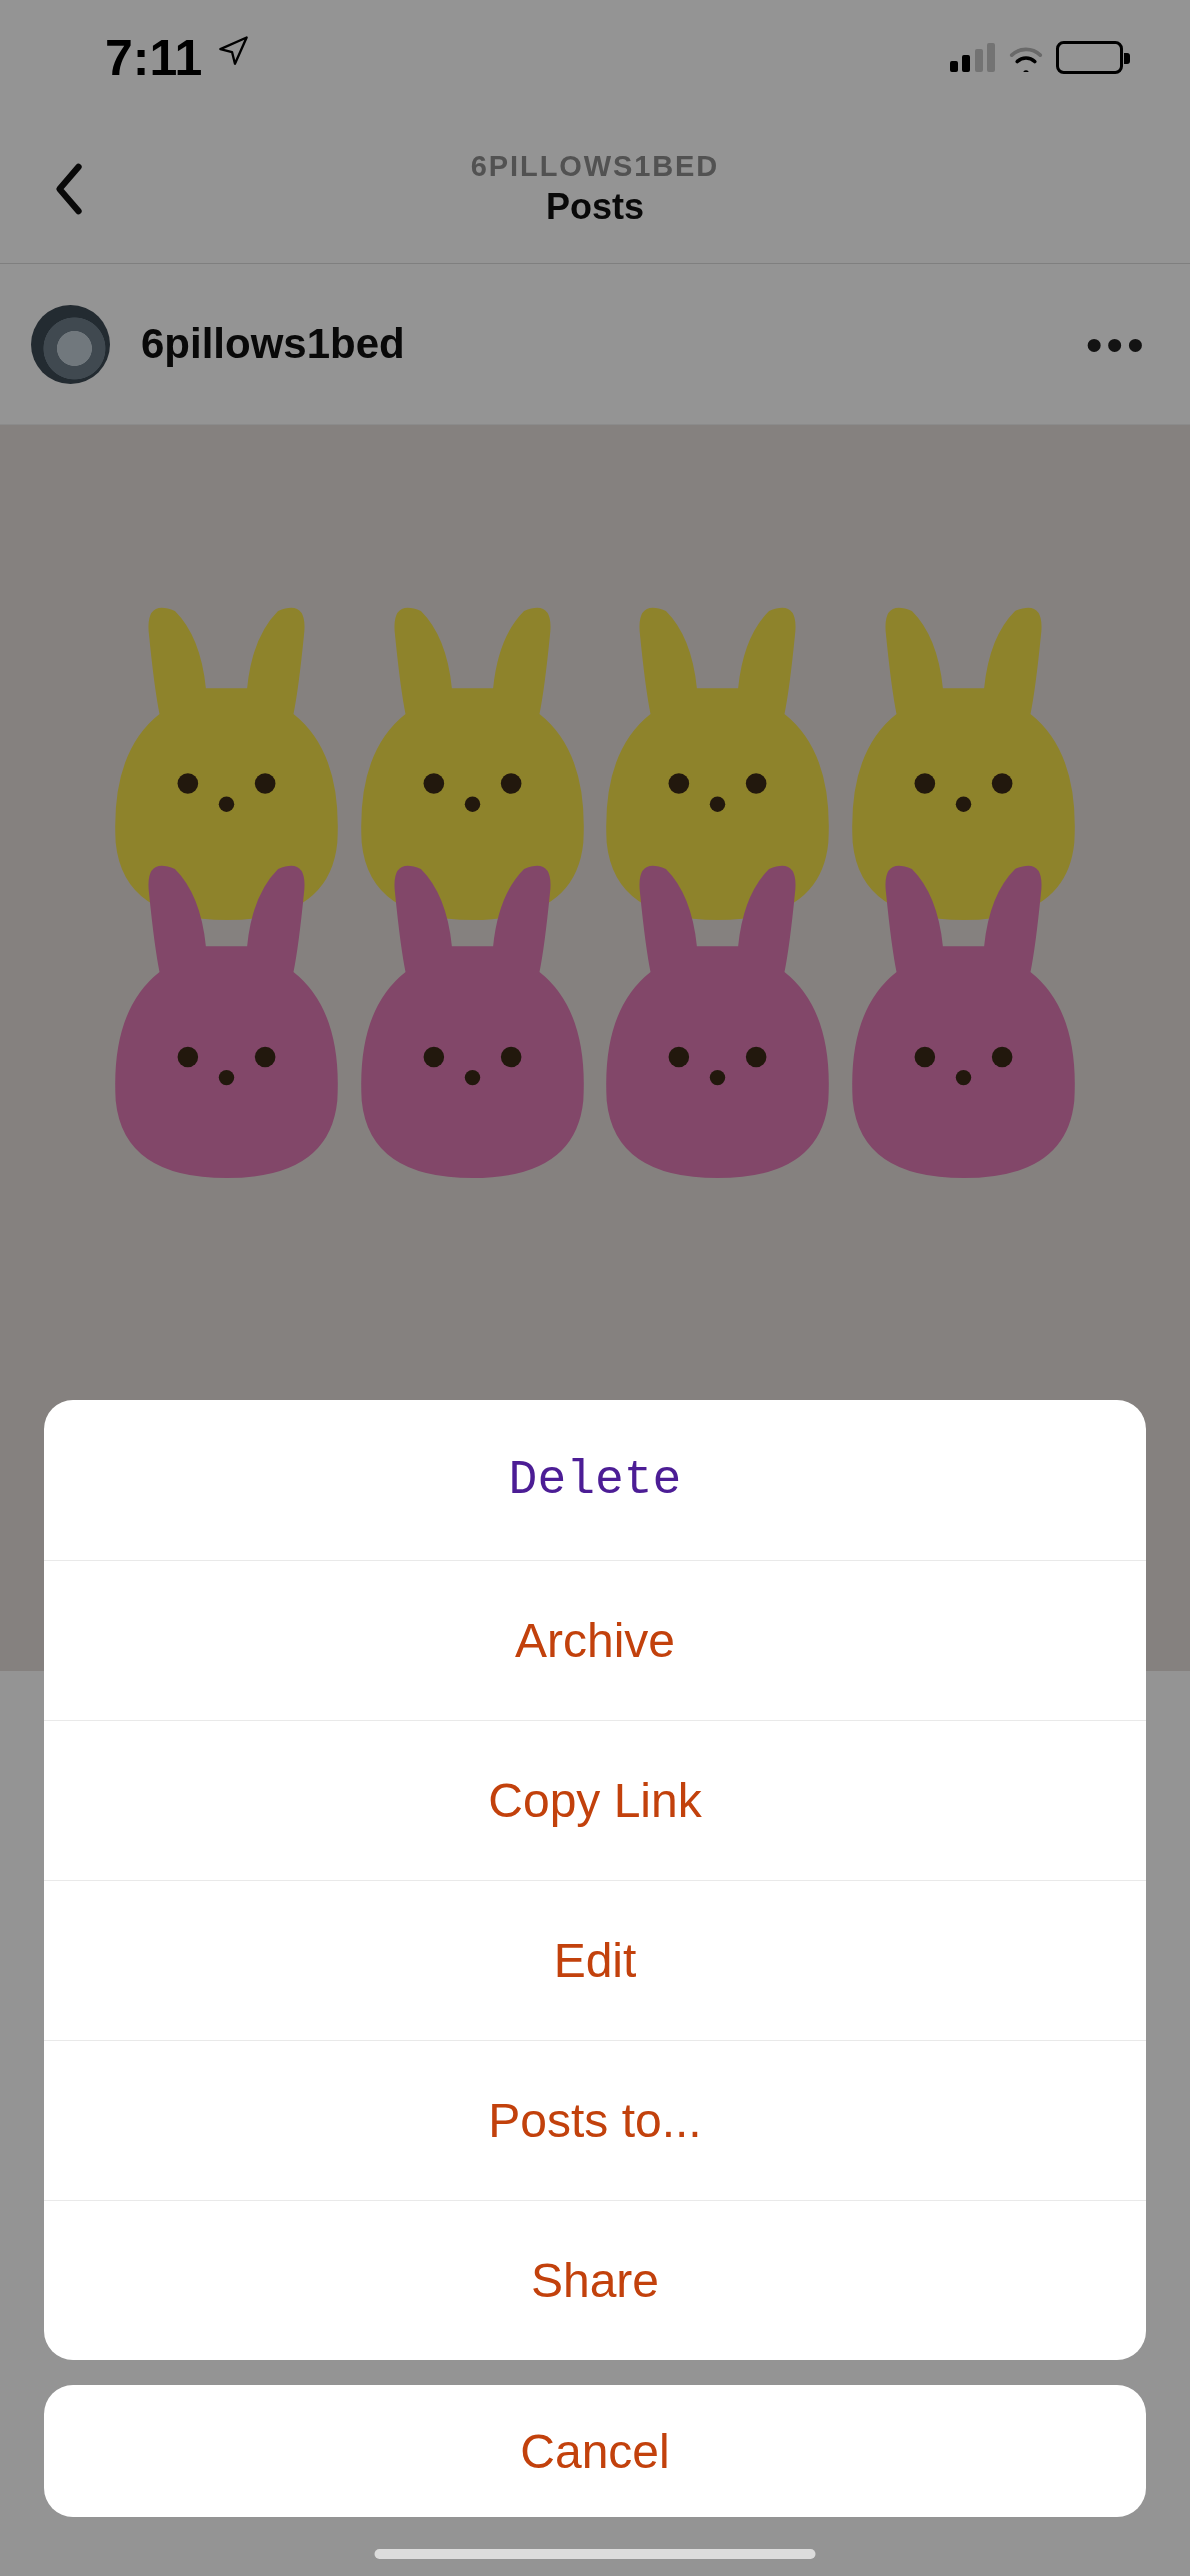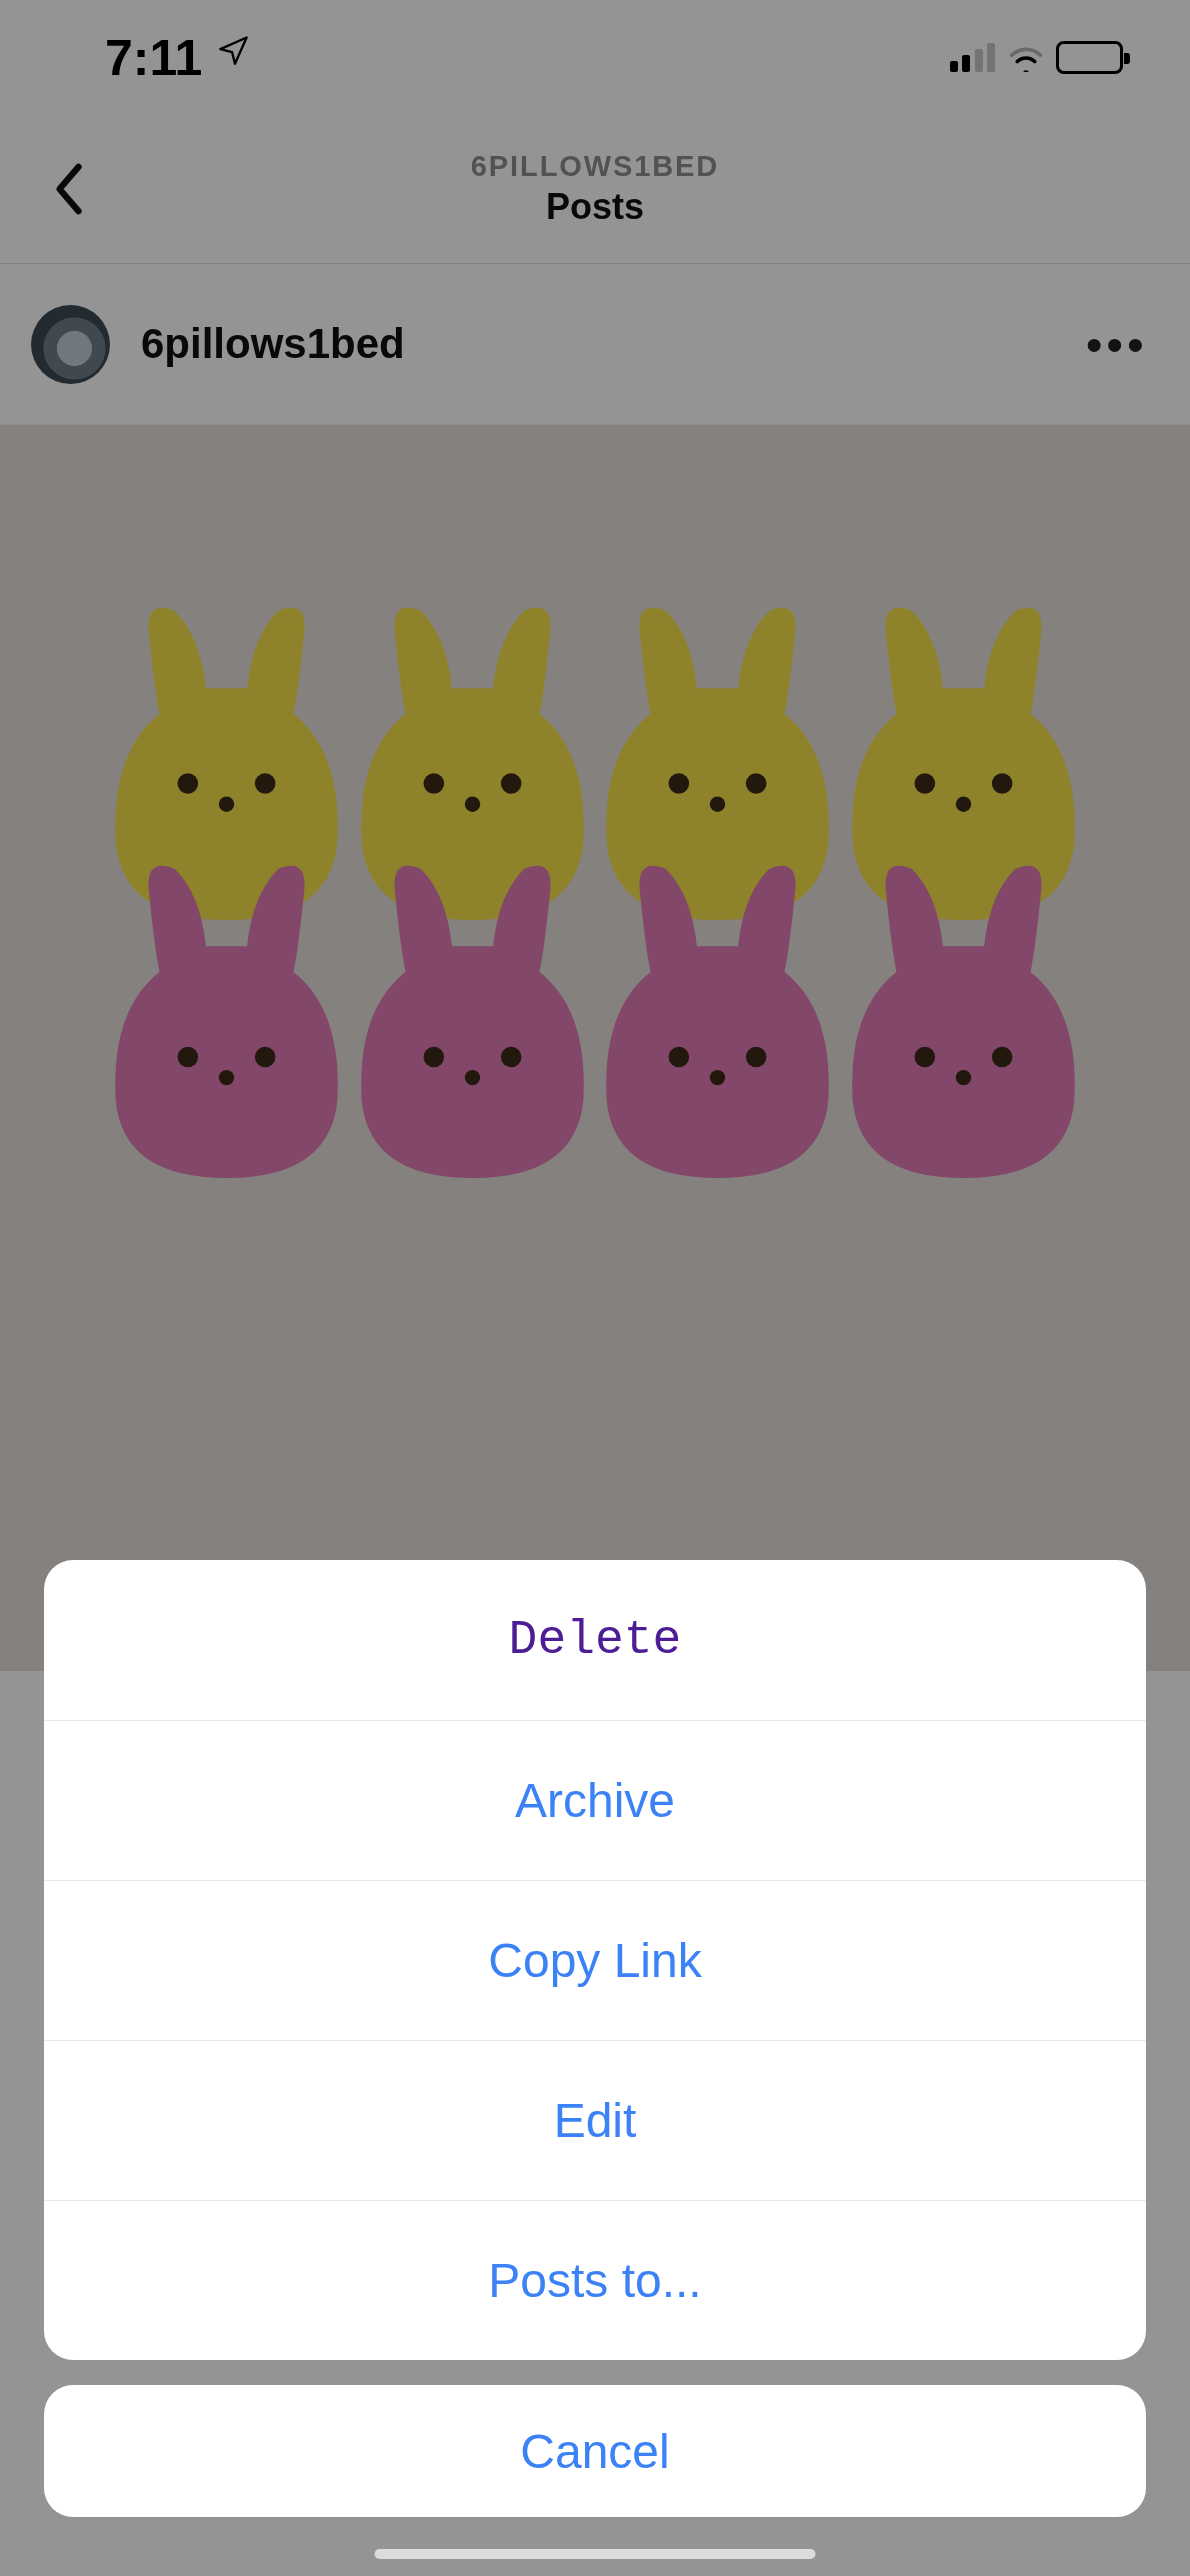--- a/index.html
+++ b/index.html
@@ -174,21 +174,21 @@
     border-radius: 29px;
     overflow: hidden;
   }
   .sheet-item {
     height: 160px;
     display: flex;
     align-items: center;
     justify-content: center;
     font-size: 48px;
     font-weight: 400;
-    color: #3b82f6;
+    color: #c2410c;
     border-top: 1px solid #e9e9e9;
   }
   .sheet-item:first-child { border-top: none; }
   .sheet-item.destructive {
     color: #4c1d95;
     font-weight: 500;
     font-family: Liberation Mono, monospace;
   }
   .cancel-card {
     margin-top: 25px;
@@ -370,20 +370,21 @@
   <div class="dim-overlay"></div>
 
   <div class="action-sheet-wrap">
     <div class="sheet-card" id="sheet-list">
 
     <div class="sheet-item destructive">Delete</div>
         <div class="sheet-item">Archive</div>
         <div class="sheet-item">Copy Link</div>
         <div class="sheet-item">Edit</div>
         <div class="sheet-item">Posts to...</div>
+        <div class="sheet-item">Share</div>
       </div>
     <div class="cancel-card">
       <div class="sheet-item">Cancel</div>
     </div>
   </div>
 
   <div class="home-indicator"></div>
 </div>
 
 

